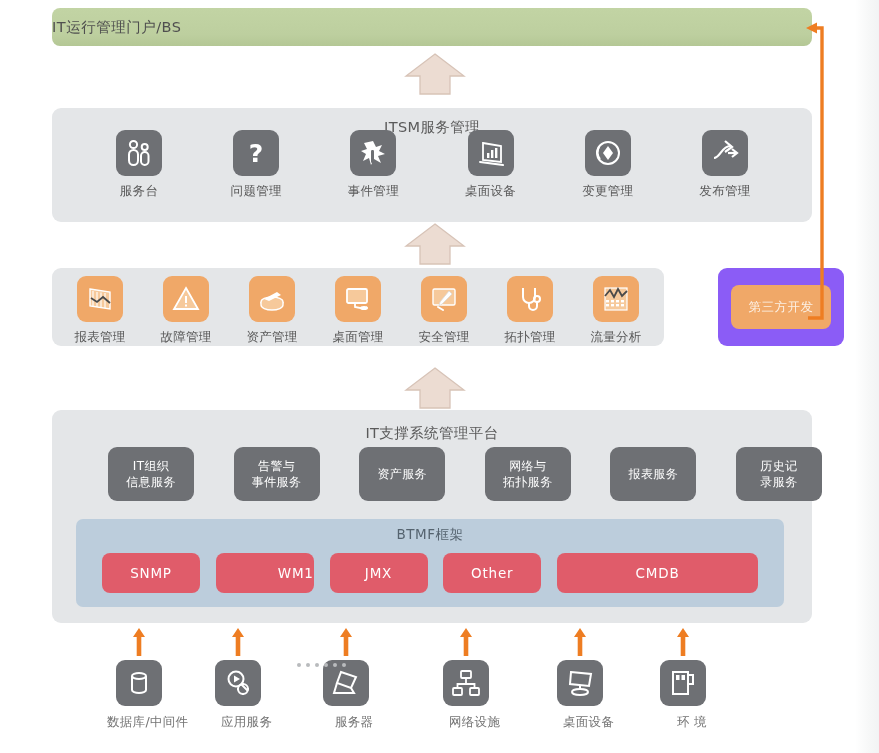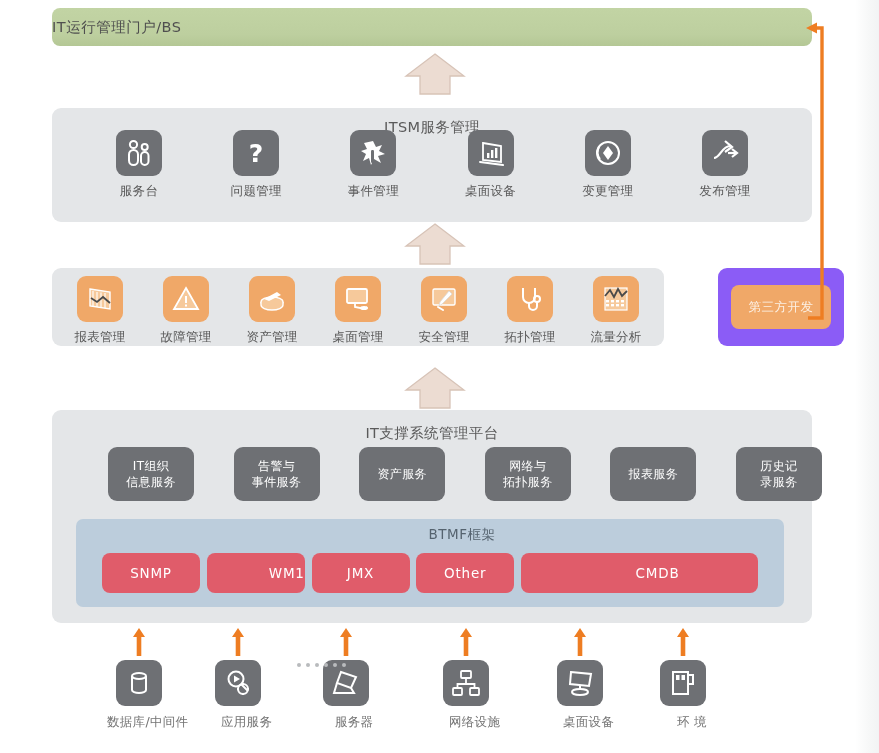--- a/index.html
+++ b/index.html
@@ -46,21 +46,21 @@
 
   
   .svc{width:86px;height:54px;border-radius:9px;background:#6e7074;
     display:flex;flex-direction:column;align-items:center;justify-content:center;
     color:#ffffff;font-size:12px;line-height:1.35;letter-spacing:.4px;text-align:center;}
 
   
   #btmf{position:absolute;left:76px;top:519px;width:708px;height:88px;
     background:#bccddc;border-radius:7px;}
   #btmf-title{position:absolute;top:7px;width:100%;text-align:center;
-    font-size:13.5px;color:#55636f;letter-spacing:.5px;padding-left:32px;}
+    font-size:13.5px;color:#55636f;letter-spacing:.5px;}
   #btmf-pills{position:absolute;left:26px;top:34px;width:656px;height:40px;
     display:flex;justify-content:space-between;align-items:center;}
   .pill{height:40px;border-radius:8px;background:#e05c6a;
     display:flex;align-items:center;justify-content:center;
     color:#ffffff;font-size:13.5px;letter-spacing:.8px;}
 
   
   #devices{position:absolute;left:90px;top:628px;width:640px;height:110px;}
   .dev{position:absolute;display:flex;flex-direction:column;align-items:center;}
   .dev-arrow{width:14px;height:28px;margin-bottom:4px;}
@@ -319,21 +319,21 @@
       </div>
       <div class="pill" style="width:98px;justify-content:flex-end;">
         <span>WM1</span>
       </div>
       <div class="pill" style="width:98px;">
         <span>JMX</span>
       </div>
       <div class="pill" style="width:98px;">
         <span>Other</span>
       </div>
-      <div class="pill" style="width:201px;padding-left:36px;">
+      <div class="pill" style="width:201px;">
         <span>CMDB</span>
       </div>
     </div>
   </div>
 
   <div id="devices">
 
     <div class="dev" style="left:0px;">
       <svg class="dev-arrow" viewBox="0 0 14 28">
         <path d="M7 0 L13 9 L9.3 9 L9.3 28 L4.7 28 L4.7 9 L1 9 Z" fill="#ee7d22"></path>

